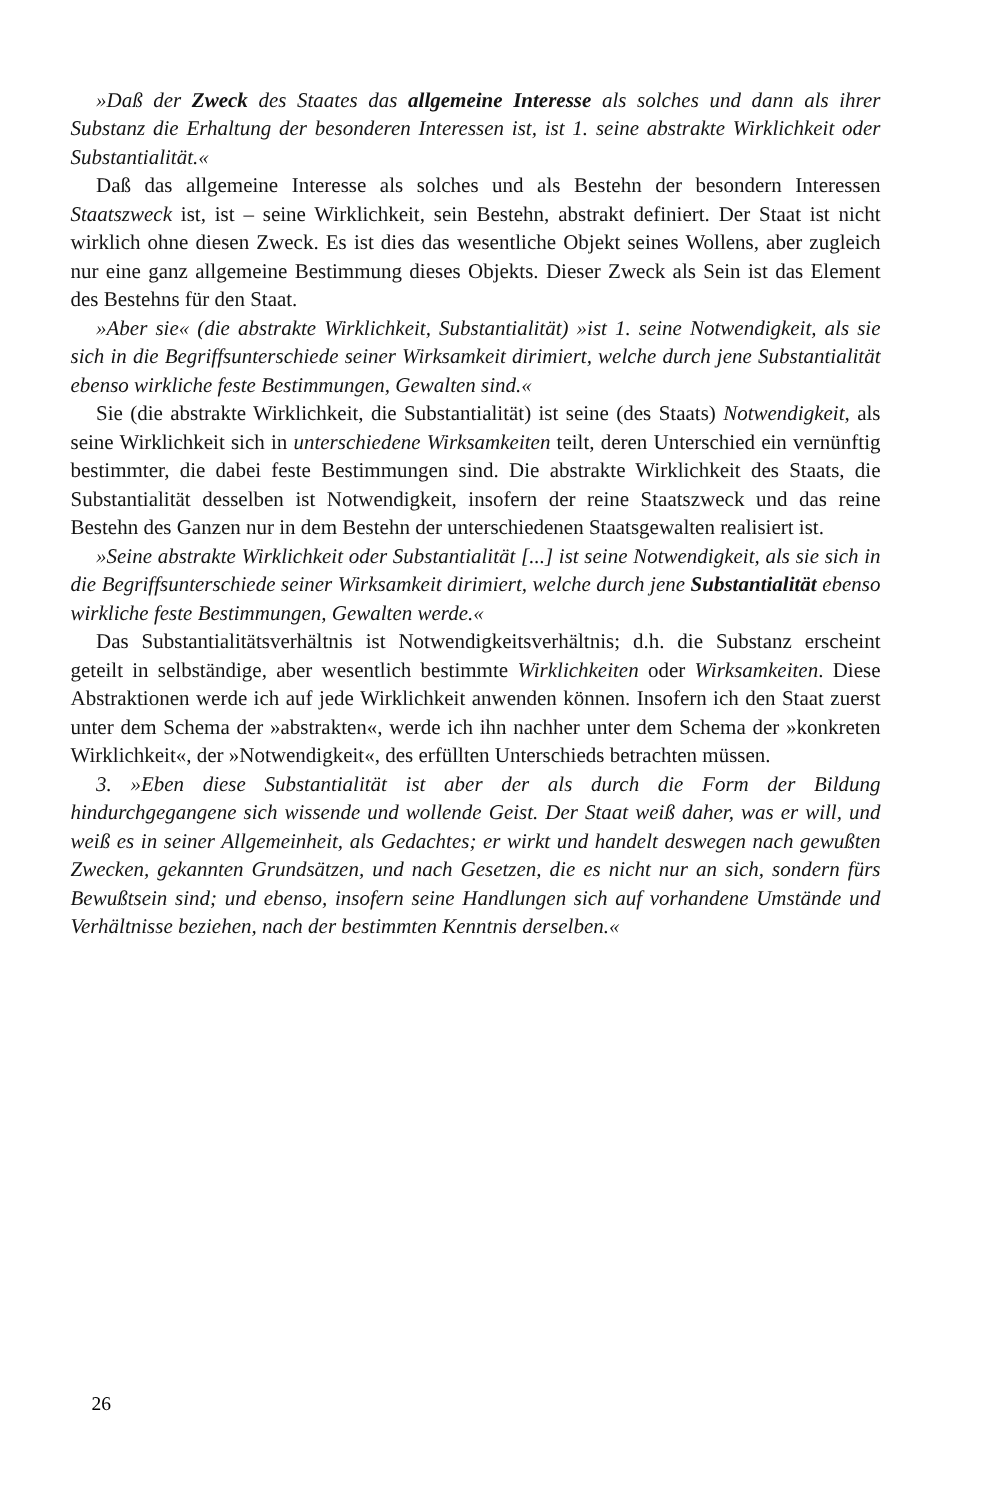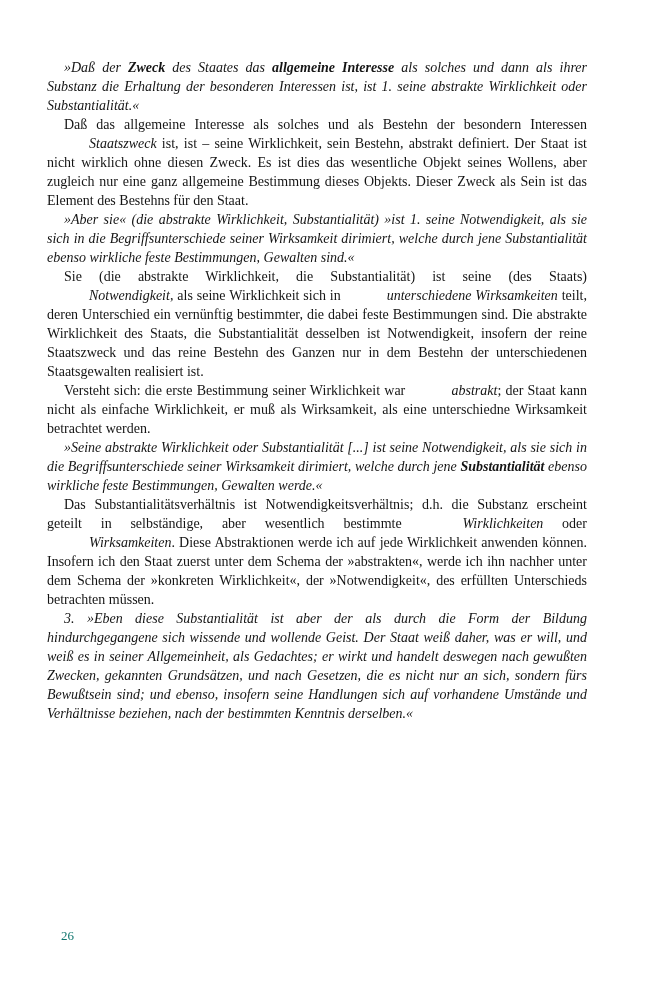--- a/index.html
+++ b/index.html
@@ -32,38 +32,36 @@
     text-indent: 17px;
   }
   .para.italic {
     font-style: italic;
   }
   .bold {
     font-weight: bold;
   }
   .it {
     font-style: italic;
-    margin-left: 42px;
   }
   .page-number {
     position: absolute;
     left: 61px;
     top: 928px;
     font-size: 13px;
-    color: #0f766e;
+    color: #000000;
   }
 </style>
 </head>
 <body>
 
 <div class="page">
   <div class="text-block">
       <p class="para italic"><span>»Daß der </span><span class="bold">Zweck</span><span> des Staates das </span><span class="bold">allgemeine Interesse</span><span> als solches und dann als ihrer Substanz die Erhaltung der besonderen Interessen ist, ist 1. seine abstrakte Wirklichkeit oder Substantialität.«</span></p>
       <p class="para roman"><span>Daß das allgemeine Interesse als solches und als Bestehn der besondern Interessen </span><span class="it">Staatszweck</span><span> ist, ist – seine Wirklichkeit, sein Bestehn, abstrakt definiert. Der Staat ist nicht wirklich ohne diesen Zweck. Es ist dies das wesentliche Objekt seines Wollens, aber zugleich nur eine ganz allgemeine Bestimmung dieses Objekts. Dieser Zweck als Sein ist das Element des Bestehns für den Staat.</span></p>
       <p class="para italic"><span>»Aber sie« (die abstrakte Wirklichkeit, Substantialität) »ist 1. seine Notwendigkeit, als sie sich in die Begriffsunterschiede seiner Wirksamkeit dirimiert, welche durch jene Substantialität ebenso wirkliche feste Bestimmungen, Gewalten sind.«</span></p>
       <p class="para roman"><span>Sie (die abstrakte Wirklichkeit, die Substantialität) ist seine (des Staats) </span><span class="it">Notwendigkeit</span><span>, als seine Wirklichkeit sich in </span><span class="it">unterschiedene Wirksamkeiten</span><span> teilt, deren Unterschied ein vernünftig bestimmter, die dabei feste Bestimmungen sind. Die abstrakte Wirklichkeit des Staats, die Substantialität desselben ist Notwendigkeit, insofern der reine Staatszweck und das reine Bestehn des Ganzen nur in dem Bestehn der unterschiedenen Staatsgewalten realisiert ist.</span></p>
-      <p class="para roman"><span>Versteht sich: die erste Bestimmung seiner Wirklichkeit war </span><span class="it">abstrakt</span><span>; der Staat kann nicht als einfache Wirklichkeit, er muß als Wirksamkeit, als eine unterschiedne Wirksamkeit betrachtet werden.</span></p>
       <p class="para italic"><span>»Seine abstrakte Wirklichkeit oder Substantialität [...] ist seine Notwendigkeit, als sie sich in die Begriffsunterschiede seiner Wirksamkeit dirimiert, welche durch jene </span><span class="bold">Substantialität</span><span> ebenso wirkliche feste Bestimmungen, Gewalten werde.«</span></p>
       <p class="para roman"><span>Das Substantialitätsverhältnis ist Notwendigkeitsverhältnis; d.h. die Substanz erscheint geteilt in selbständige, aber wesentlich bestimmte </span><span class="it">Wirklichkeiten</span><span> oder </span><span class="it">Wirksamkeiten</span><span>. Diese Abstraktionen werde ich auf jede Wirklichkeit anwenden können. Insofern ich den Staat zuerst unter dem Schema der »abstrakten«, werde ich ihn nachher unter dem Schema der »konkreten Wirklichkeit«, der »Notwendigkeit«, des erfüllten Unterschieds betrachten müssen.</span></p>
       <p class="para italic"><span>3. »Eben diese Substantialität ist aber der als durch die Form der Bildung hindurchgegangene sich wissende und wollende Geist. Der Staat weiß daher, was er will, und weiß es in seiner Allgemeinheit, als Gedachtes; er wirkt und handelt deswegen nach gewußten Zwecken, gekannten Grundsätzen, und nach Gesetzen, die es nicht nur an sich, sondern fürs Bewußtsein sind; und ebenso, insofern seine Handlungen sich auf vorhandene Umstände und Verhältnisse beziehen, nach der bestimmten Kenntnis derselben.«</span></p>
     </div>
   <div class="page-number">26</div>
 </div>
 
 </body></html>

